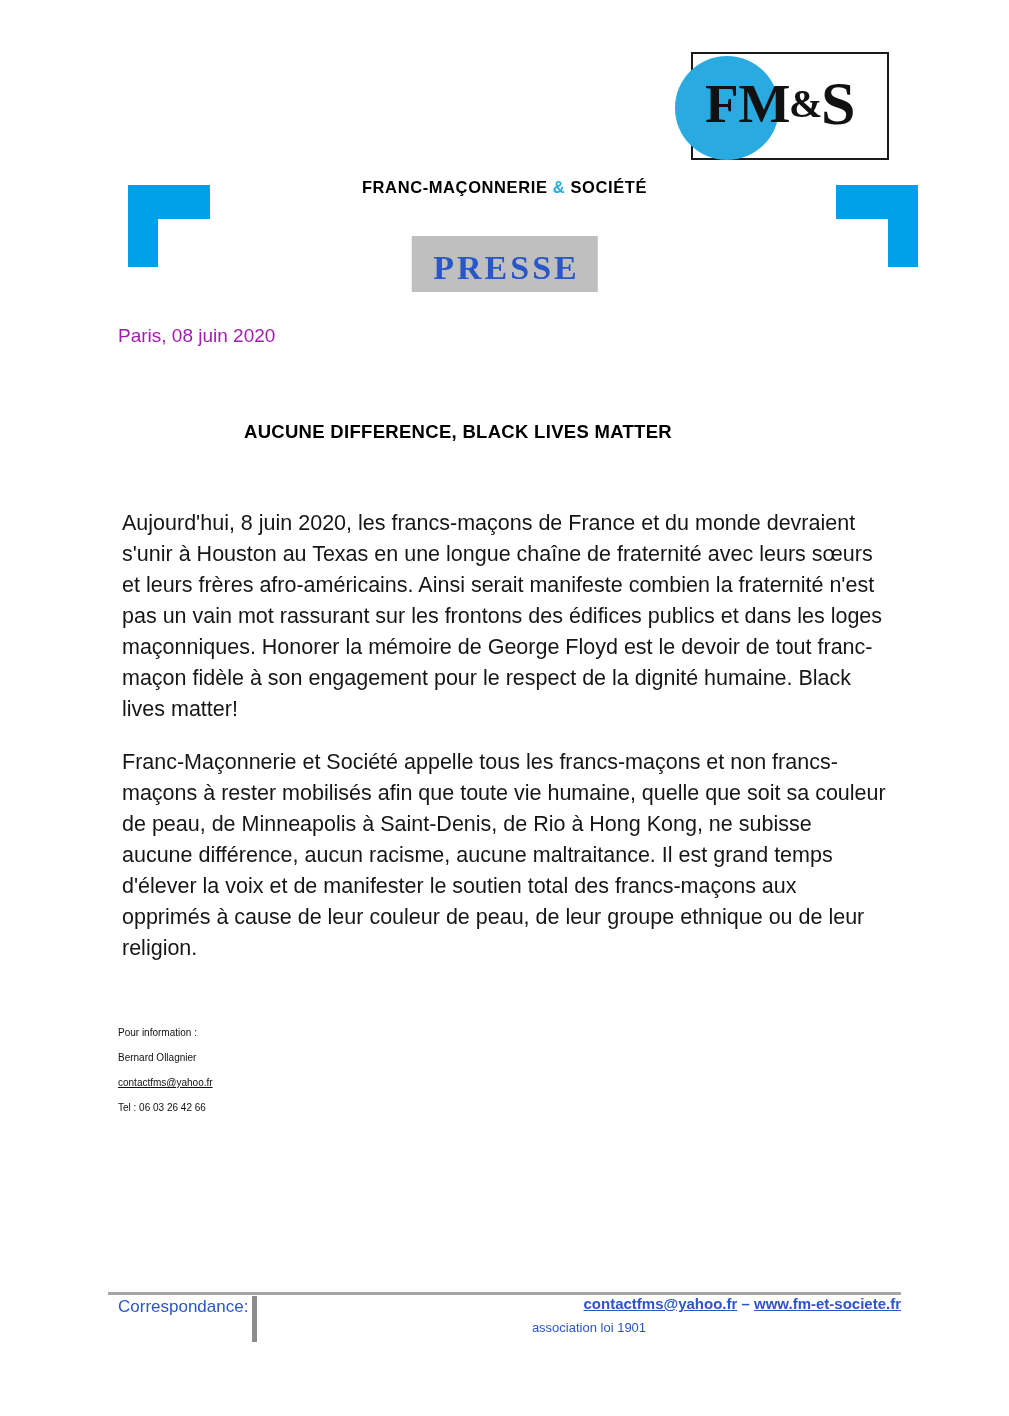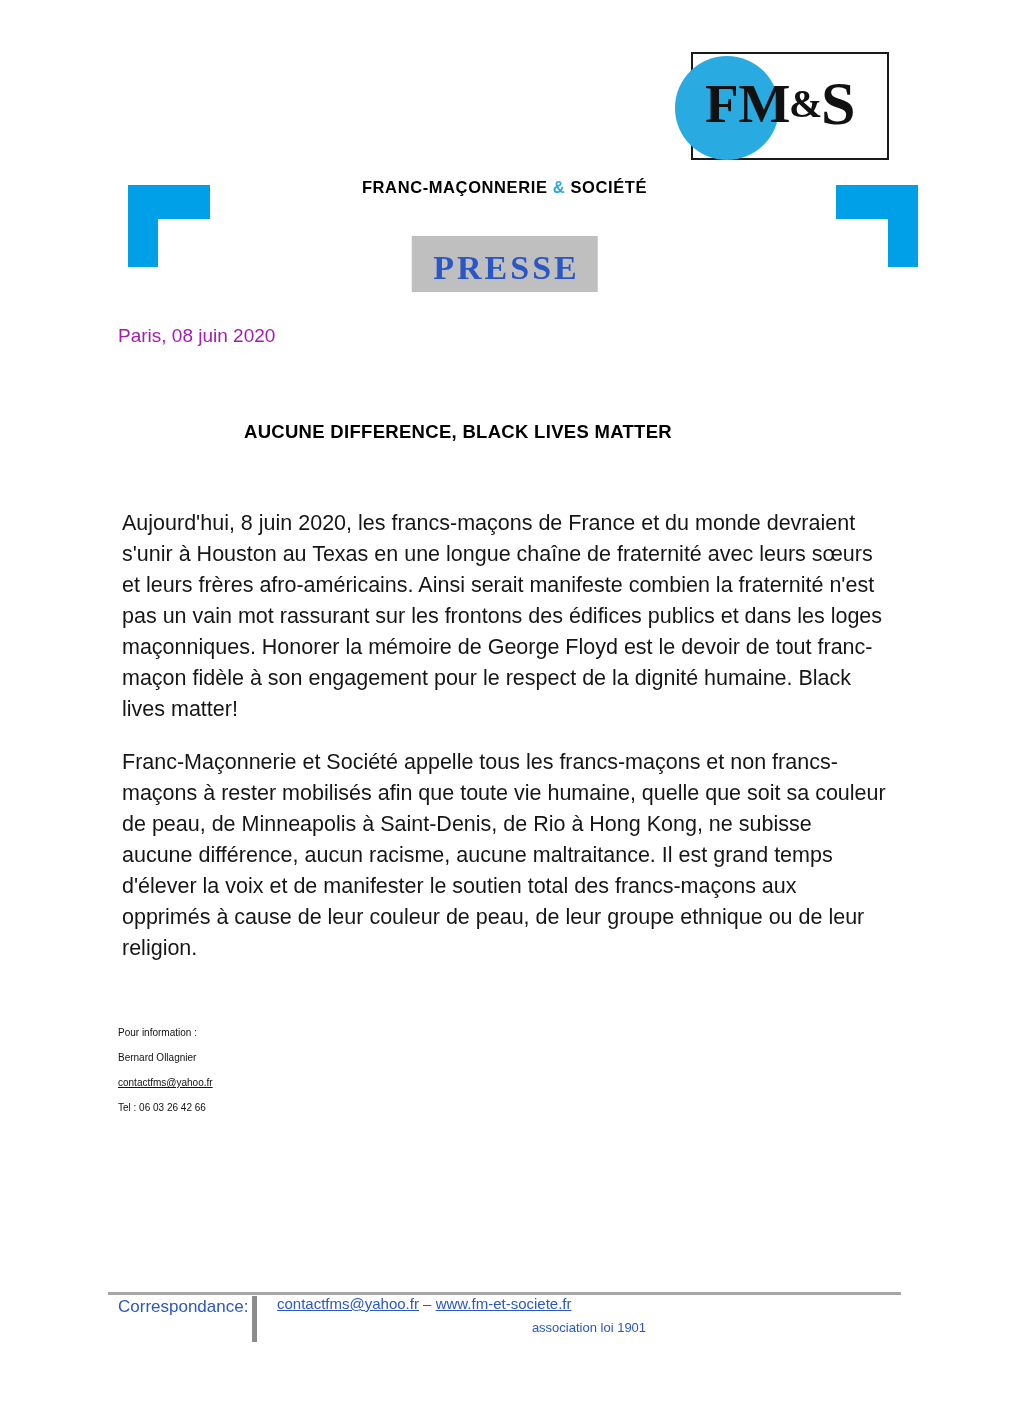--- a/index.html
+++ b/index.html
@@ -191,23 +191,23 @@
     left: 118px;
     font-size: 17px;
     font-weight: 400;
     color: #2a56c6;
   }
   .footer-links {
     position: absolute;
     top: 1295px;
     left: 277px;
     width: 624px;
-    text-align: left;
+    text-align: right;
     font-size: 15px;
-    font-weight: 400;
+    font-weight: 700;
     color: #2a56c6;
   }
   .footer-links a {
     color: #2a56c6;
     text-decoration: underline;
   }
   .footer-sub {
     position: absolute;
     top: 1320px;
     left: 277px;

